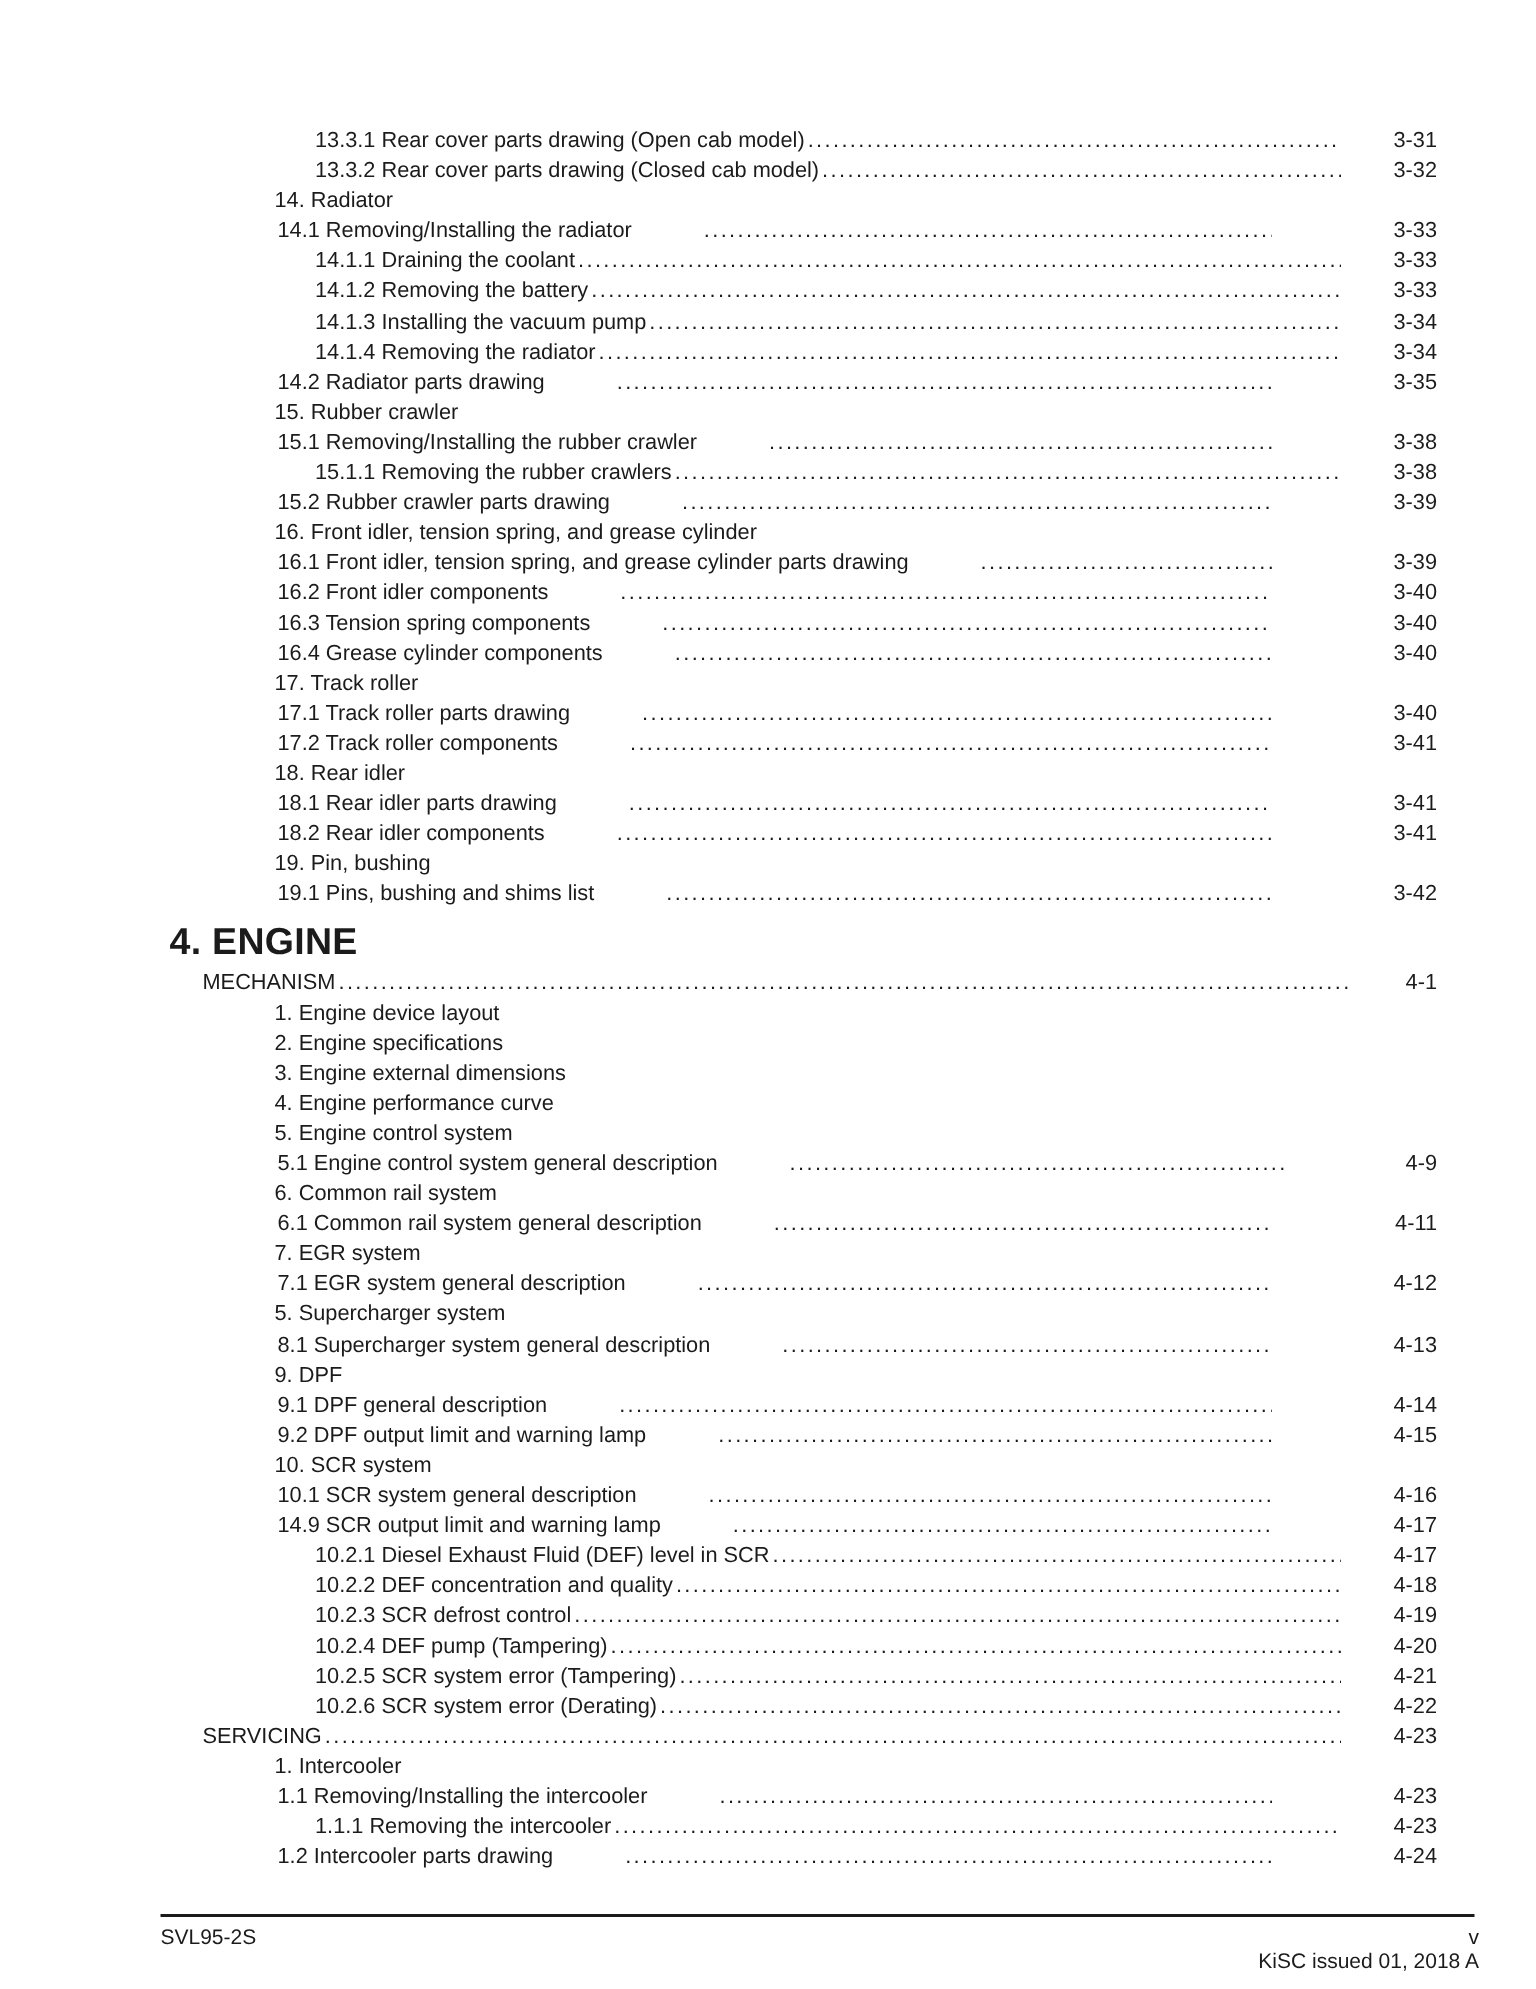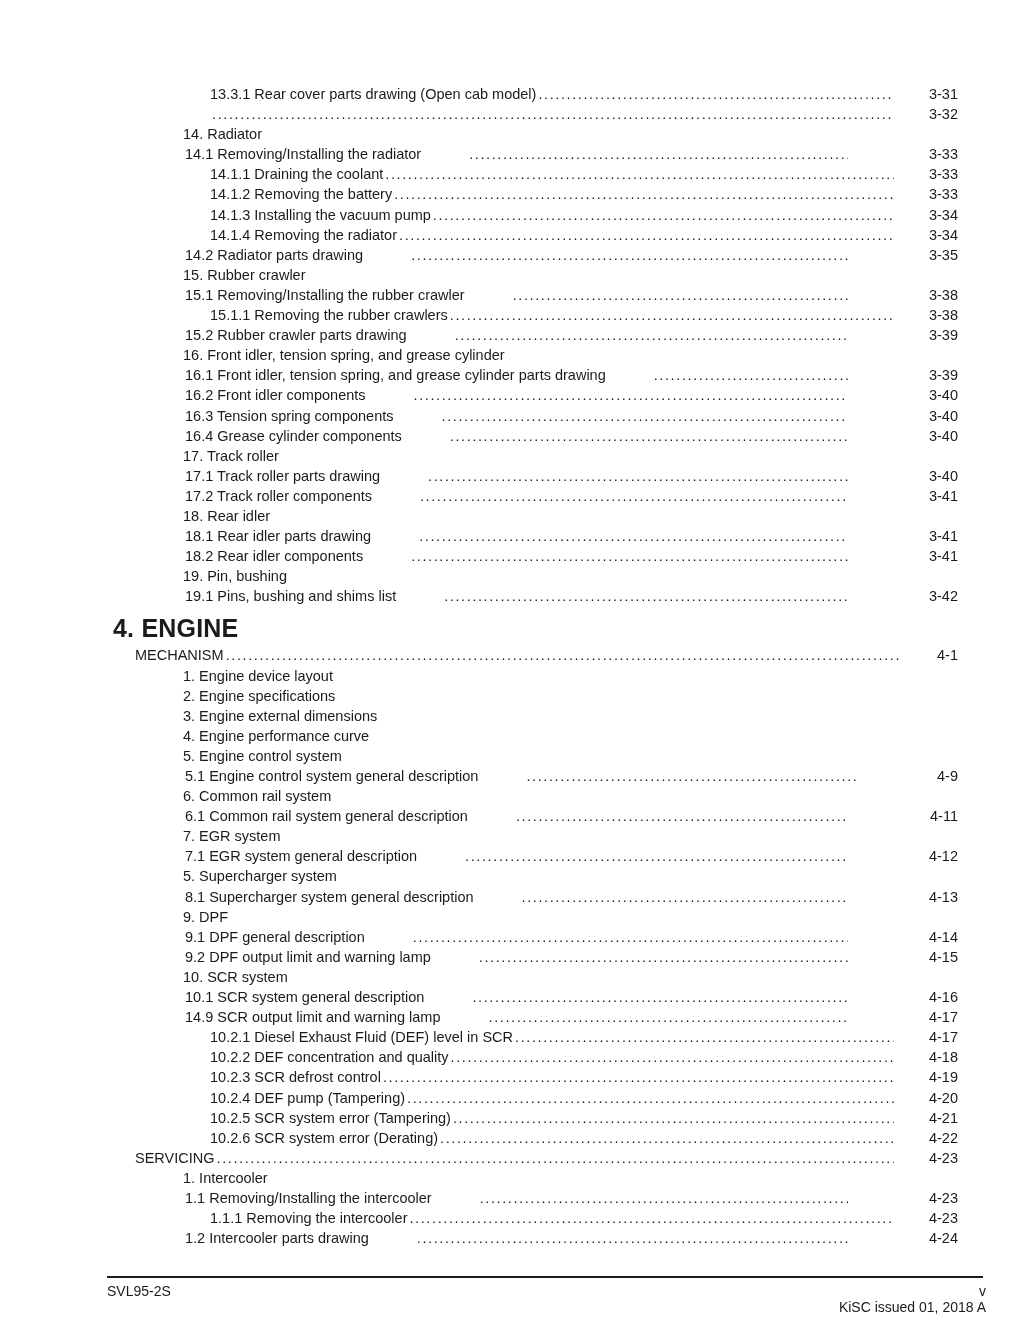--- a/index.html
+++ b/index.html
@@ -73,20 +73,21 @@
 
 <div class="page">
 
   <div class="toc">
       <div class="toc-row lvl3">
     <span class="toc-title">13.3.1 Rear cover parts drawing (Open cab model)</span>
     <span class="leader"></span>
     <span class="toc-page">3-31</span>
   </div>
       <div class="toc-row lvl3">
+    <span class="toc-title">13.3.2 Rear cover parts drawing (Closed cab model)</span>
     <span class="leader"></span>
     <span class="toc-page">3-32</span>
   </div>
       <div class="toc-row lvl1">
     <span class="toc-title">14. Radiator</span>
     <span class="leader"></span>
     <span class="toc-page">3-33</span>
   </div>
       <div class="toc-row lvl2">
     <span class="toc-title">14.1 Removing/Installing the radiator</span>

